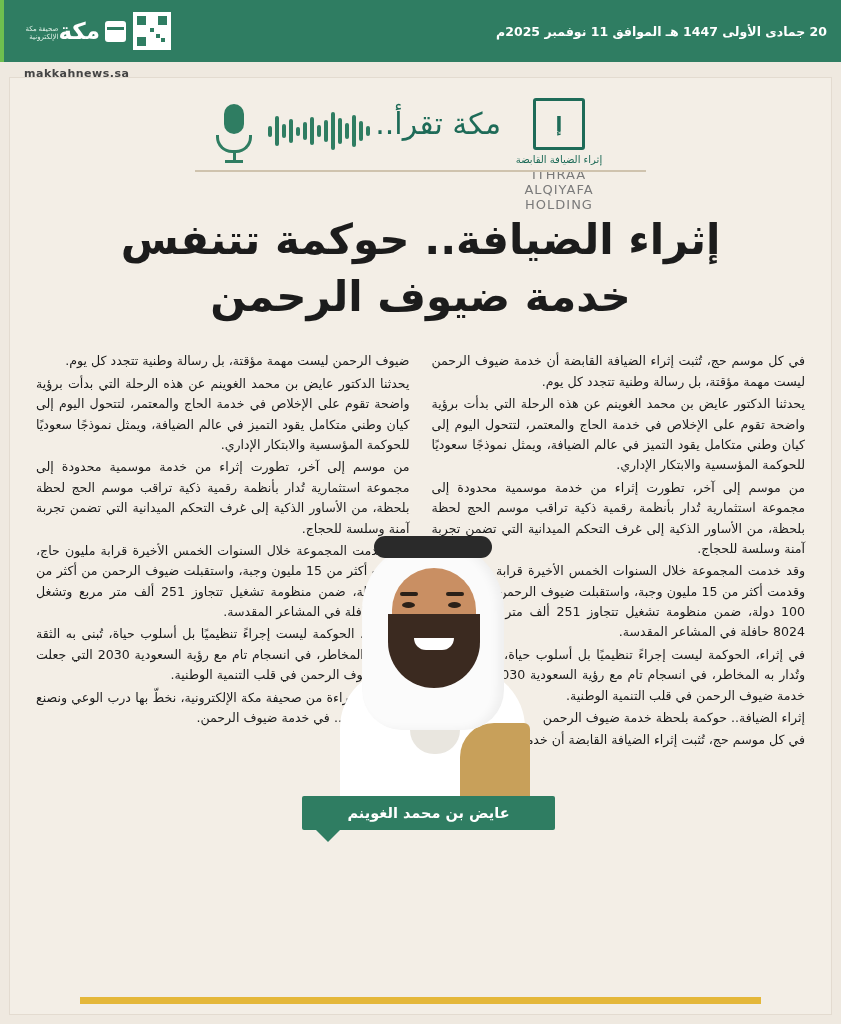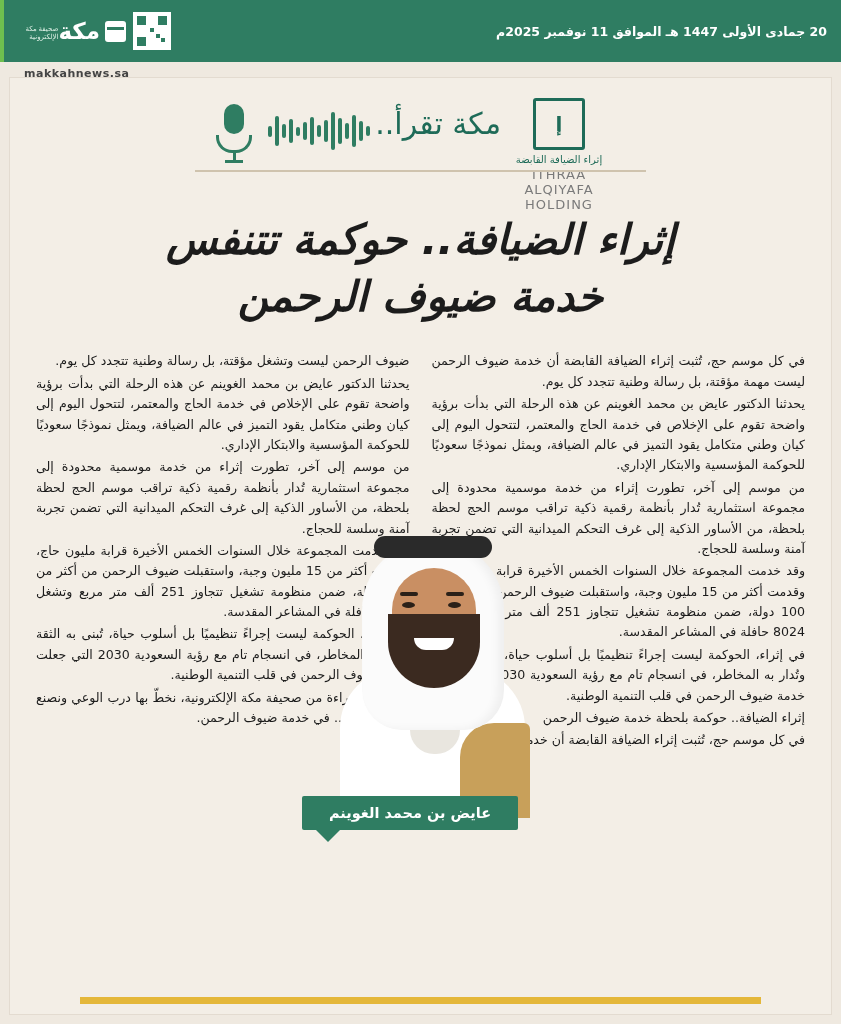--- a/index.html
+++ b/index.html
@@ -94,21 +94,20 @@
   .mic .stem{width:3px;height:7px;background:#2f7d62;margin:0 auto;}
   .mic .base{width:18px;height:3px;background:#2f7d62;margin:0 auto;}
   .rule{
     position:absolute;right:185px;left:185px;top:78px;height:2px;background:#cfc3ae;
   }
   
   .headline{
     text-align:center;color:#1c1c1c;
     font-size:42px;font-weight:bold;line-height:1.35;
     margin:34px 70px 0 70px;
-    font-style:italic;
   }
   
   .cols{
     display:flex;flex-direction:row;gap:22px;
     margin:26px 26px 0 26px;
     font-size:12.6px;line-height:1.62;color:#1b1b1b;
     text-align:justify;
   }
   .col{width:380px;position:relative;}
   .col p{margin:0 0 2px 0;}
@@ -148,21 +147,21 @@
   .ph-brow.l{left:60px}.ph-brow.r{left:106px}
   .ph-bisht{
     position:absolute;left:120px;top:205px;width:70px;height:95px;
     background:#c8a05a;border-radius:34px 6px 0 0;
   }
   .ph-collar{
     position:absolute;left:70px;top:196px;width:50px;height:40px;
     background:#e9e6df;border-radius:0 0 24px 24px;
   }
   .namebadge{
-    position:absolute;left:292px;top:718px;width:216px;height:34px;
+    position:absolute;left:292px;top:718px;width:253px;height:34px;
     background:#2f7d62;color:#fff;z-index:7;
     display:flex;align-items:center;justify-content:center;
     font-size:14.5px;font-weight:bold;border-radius:2px;
   }
   .namebadge:after{
     content:"";position:absolute;left:14px;bottom:-12px;
     border-left:12px solid transparent;border-right:12px solid transparent;
     border-top:12px solid #2f7d62;
   }
   .footbar{
@@ -243,21 +242,21 @@
     <div class="col">
       <p>‏في كل موسم حج، تُثبت إثراء الضيافة القابضة أن خدمة ضيوف الرحمن ليست مهمة مؤقتة، بل رسالة وطنية تتجدد كل يوم.</p>
       <p>يحدثنا الدكتور عايض بن محمد الغوينم عن هذه الرحلة التي بدأت برؤية واضحة تقوم على الإخلاص في خدمة الحاج والمعتمر، لتتحول اليوم إلى كيان وطني متكامل يقود التميز في عالم الضيافة، ويمثل نموذجًا سعوديًا للحوكمة المؤسسية والابتكار الإداري.</p>
       <p>من موسم إلى آخر، تطورت إثراء من خدمة موسمية محدودة إلى مجموعة استثمارية تُدار بأنظمة رقمية ذكية تراقب موسم الحج لحظة بلحظة، من الأساور الذكية إلى غرف التحكم الميدانية التي تضمن تجربة آمنة وسلسة للحجاج.</p>
       <p>وقد خدمت المجموعة خلال السنوات الخمس الأخيرة قرابة مليون حاج، وقدمت أكثر من 15 مليون وجبة، واستقبلت ضيوف الرحمن من أكثر من 100 دولة، ضمن منظومة تشغيل تتجاوز 251 ألف متر مربع وتشغل 8024 حافلة في المشاعر المقدسة.</p>
       <p>في إثراء، الحوكمة ليست إجراءً تنظيميًا بل أسلوب حياة، تُبنى به الثقة وتُدار به المخاطر، في انسجام تام مع رؤية السعودية 2030 التي جعلت خدمة ضيوف الرحمن في قلب التنمية الوطنية.</p>
       <p>إثراء الضيافة.. حوكمة بلحظة خدمة ضيوف الرحمن</p>
       <p>‏في كل موسم حج، تُثبت إثراء الضيافة القابضة أن خدمة</p>
     </div>
     <div class="col">
-      <p>ضيوف الرحمن ليست وتشغل مؤقتة، بل رسالة وطنية تتجدد كل يوم.</p>
+      <p>ضيوف الرحمن ليست مهمة مؤقتة، بل رسالة وطنية تتجدد كل يوم.</p>
       <p>يحدثنا الدكتور عايض بن محمد الغوينم عن هذه الرحلة التي بدأت برؤية واضحة تقوم على الإخلاص في خدمة الحاج والمعتمر، لتتحول اليوم إلى كيان وطني متكامل يقود التميز في عالم الضيافة، ويمثل نموذجًا سعوديًا للحوكمة المؤسسية والابتكار الإداري.</p>
       <p>من موسم إلى آخر، تطورت إثراء من خدمة موسمية محدودة إلى مجموعة استثمارية تُدار بأنظمة رقمية ذكية تراقب موسم الحج لحظة بلحظة، من الأساور الذكية إلى غرف التحكم الميدانية التي تضمن تجربة آمنة وسلسة للحجاج.</p>
       <p>وقد خدمت المجموعة خلال السنوات الخمس الأخيرة قرابة مليون حاج، وقدمت أكثر من 15 مليون وجبة، واستقبلت ضيوف الرحمن من أكثر من 100 دولة، ضمن منظومة تشغيل تتجاوز 251 ألف متر مربع وتشغل 8024 حافلة في المشاعر المقدسة.</p>
       <p>في إثراء، الحوكمة ليست إجراءً تنظيميًا بل أسلوب حياة، تُبنى به الثقة وتُدار به المخاطر، في انسجام تام مع رؤية السعودية 2030 التي جعلت خدمة ضيوف الرحمن في قلب التنمية الوطنية.</p>
       <p>كانت هذه قراءة من صحيفة مكة الإلكترونية، نخطّ بها درب الوعي ونصنع بها أثر الكلمة.. في خدمة ضيوف الرحمن.</p>
     </div>
   </div>
 
   <div class="photo">
     <div class="ph-shoulders"></div>

